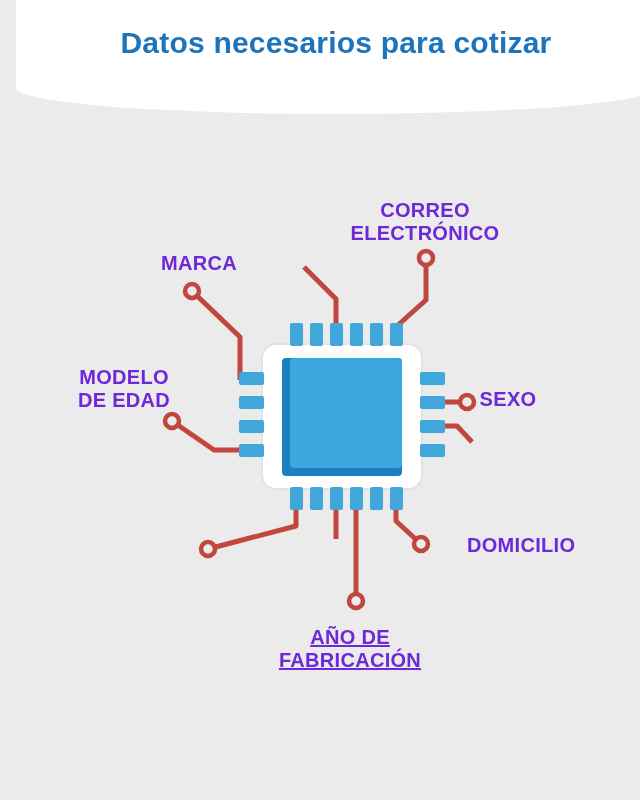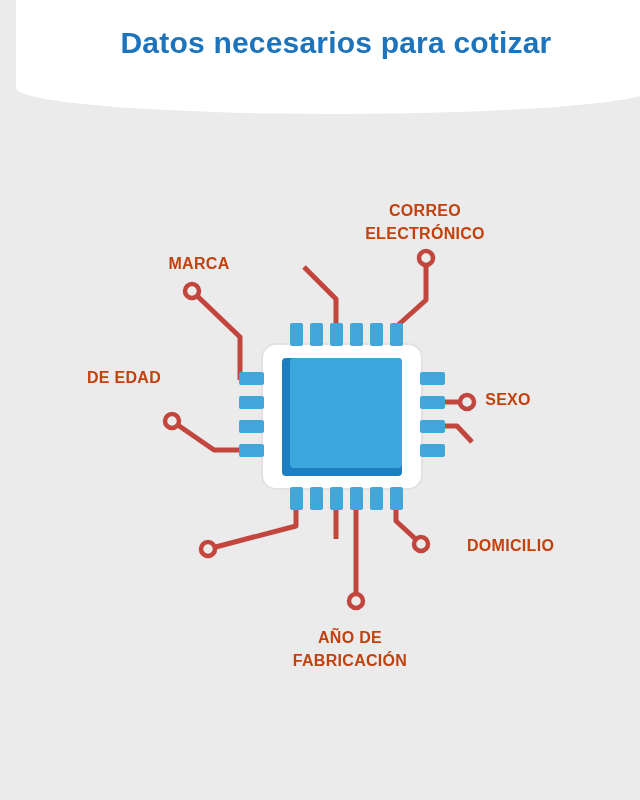--- a/index.html
+++ b/index.html
@@ -28,23 +28,23 @@
     color: #1b74bc;
     font-size: 30px;
     line-height: 37px;
     font-weight: bold;
     letter-spacing: 0.2px;
   }
   .title-line { display: block; }
   .diagram-svg { position: absolute; top: 0; left: 0; }
   .label {
     position: absolute;
-    color: #c2410c;
+    color: #6d28d9;
     font-weight: bold;
-    font-size: 16px;
+    font-size: 20px;
     line-height: 23px;
     letter-spacing: 0.3px;
     text-align: center;
     white-space: nowrap;
   }
   .label.center { transform: translateX(-50%); }
   .label.left-align { text-align: center; margin-left: 26px; }
   .label span { display: block; }
 </style>
 </head>
@@ -121,30 +121,31 @@
   <div class="label center" style="left:425px; top:199px;">
     <span>CORREO</span>
     <span>ELECTRÓNICO</span>
   </div>
 
   <div class="label center" style="left:155px; top:252px;margin-left:44px;">
     <span>MARCA</span>
   </div>
 
   <div class="label center" style="left:124px; top:366px;">
+    <span>MODELO</span>
     <span>DE EDAD</span>
   </div>
 
   <div class="label center" style="left:508px; top:355px;margin-top:33px;">
     <span>SEXO</span>
   </div>
 
   <div class="label left-align" style="left:441px; top:534px;">
     <span>DOMICILIO</span>
   </div>
 
 
-  <div class="label center" style="left:350px; top:626px;">
+  <div class="label center" style="left:350px; top:626px;text-decoration:underline;">
     <span>AÑO DE</span>
     <span>FABRICACIÓN</span>
   </div>
 
 </div>
 
 </body></html>

